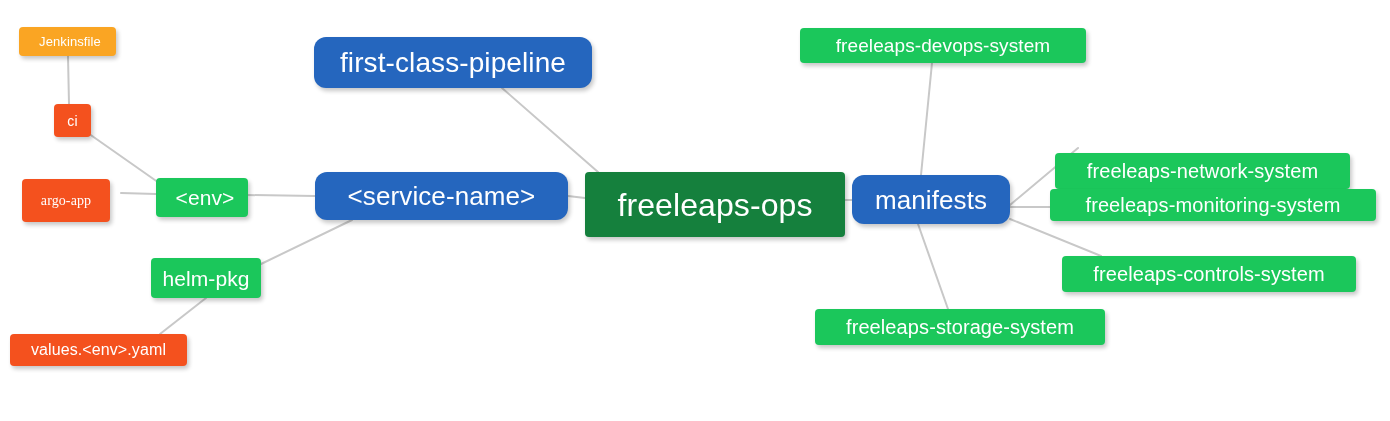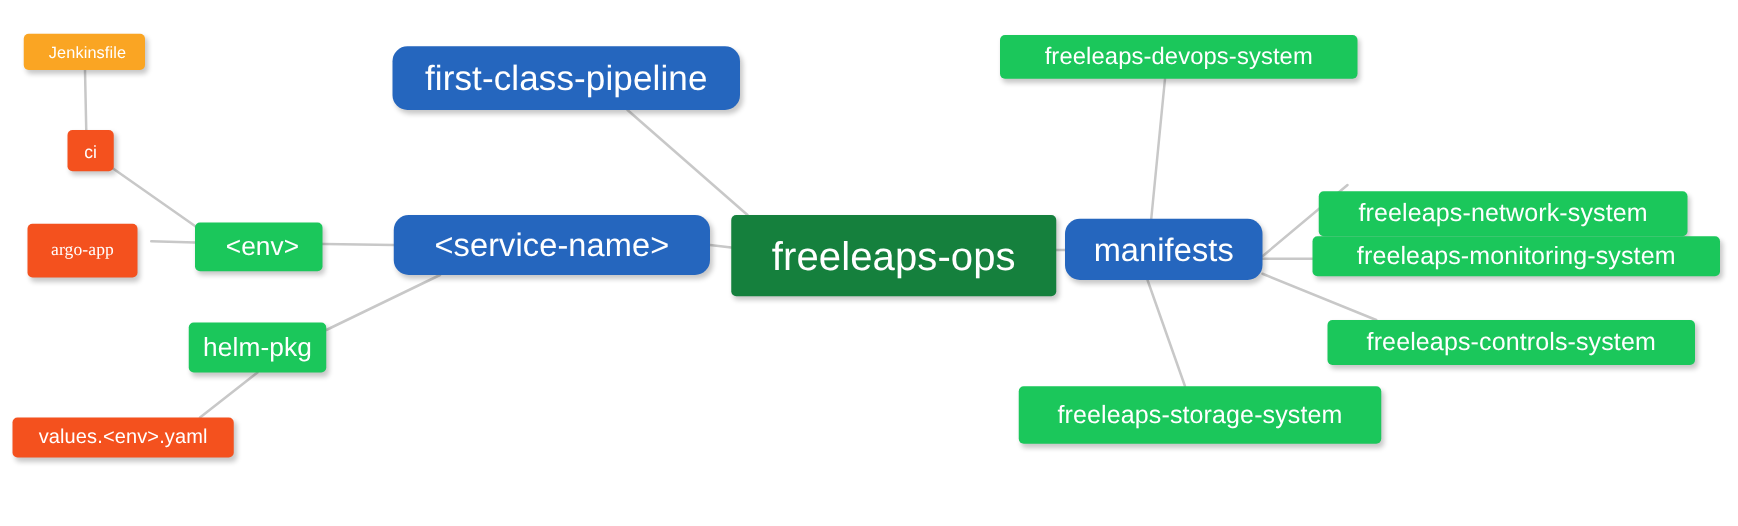--- a/index.html
+++ b/index.html
@@ -65,26 +65,26 @@
       <line x1="921" y1="175" x2="932" y2="63" stroke="#c8c8c8" stroke-width="2" stroke-linecap="round"></line>
       <line x1="1010" y1="205" x2="1078" y2="148" stroke="#c8c8c8" stroke-width="2" stroke-linecap="round"></line>
       <line x1="1010" y1="207" x2="1050" y2="207" stroke="#c8c8c8" stroke-width="2" stroke-linecap="round"></line>
       <line x1="1010" y1="219" x2="1101" y2="256" stroke="#c8c8c8" stroke-width="2" stroke-linecap="round"></line>
       <line x1="918" y1="224" x2="948" y2="309" stroke="#c8c8c8" stroke-width="2" stroke-linecap="round"></line>
     </svg>
   <div id="node-layer">
       <div class="node n-orange" style="left: 19px; top: 27px; width: 97px; height: 29px; font-size: 13px; padding-left: 15px;">Jenkinsfile</div>
       <div class="node n-red" style="left: 54px; top: 104px; width: 37px; height: 33px; font-size: 14px;">ci</div>
       <div class="node n-red" style="left: 22px; top: 179px; width: 88px; height: 43px; font-size: 14px; font-family: Liberation Serif, serif;">argo-app</div>
-      <div class="node n-green" style="left: 156px; top: 178px; width: 102px; height: 39px; font-size: 21px; padding-left: 16px;">&lt;env&gt;</div>
+      <div class="node n-green" style="left: 156px; top: 178px; width: 92px; height: 39px; font-size: 21px; padding-left: 16px;">&lt;env&gt;</div>
       <div class="node n-green" style="left: 151px; top: 258px; width: 110px; height: 40px; font-size: 21px;">helm-pkg</div>
       <div class="node n-red" style="left: 10px; top: 334px; width: 177px; height: 32px; font-size: 16px;">values.&lt;env&gt;.yaml</div>
       <div class="node n-blue" style="left: 314px; top: 37px; width: 278px; height: 51px; font-size: 28px;">first-class-pipeline</div>
       <div class="node n-blue" style="left: 315px; top: 172px; width: 253px; height: 48px; font-size: 26px;">&lt;service-name&gt;</div>
       <div class="node n-root" style="left: 585px; top: 172px; width: 260px; height: 65px; font-size: 32px;">freeleaps-ops</div>
       <div class="node n-blue" style="left: 852px; top: 175px; width: 158px; height: 49px; font-size: 26px;">manifests</div>
       <div class="node n-green" style="left: 800px; top: 28px; width: 286px; height: 35px; font-size: 19px;">freeleaps-devops-system</div>
       <div class="node n-green" style="left: 1055px; top: 112px; width: 295px; height: 36px; font-size: 20px; margin-top: 41px;">freeleaps-network-system</div>
       <div class="node n-green" style="left: 1050px; top: 189px; width: 326px; height: 32px; font-size: 20px;">freeleaps-monitoring-system</div>
       <div class="node n-green" style="left: 1062px; top: 256px; width: 294px; height: 36px; font-size: 20px;">freeleaps-controls-system</div>
-      <div class="node n-green" style="left: 815px; top: 309px; width: 290px; height: 46px; font-size: 20px;">freeleaps-storage-system</div>
+      <div class="node n-green" style="left: 815px; top: 309px; width: 290px; height: 36px; font-size: 20px;">freeleaps-storage-system</div>
     </div>
 </div>
 
 </body></html>

